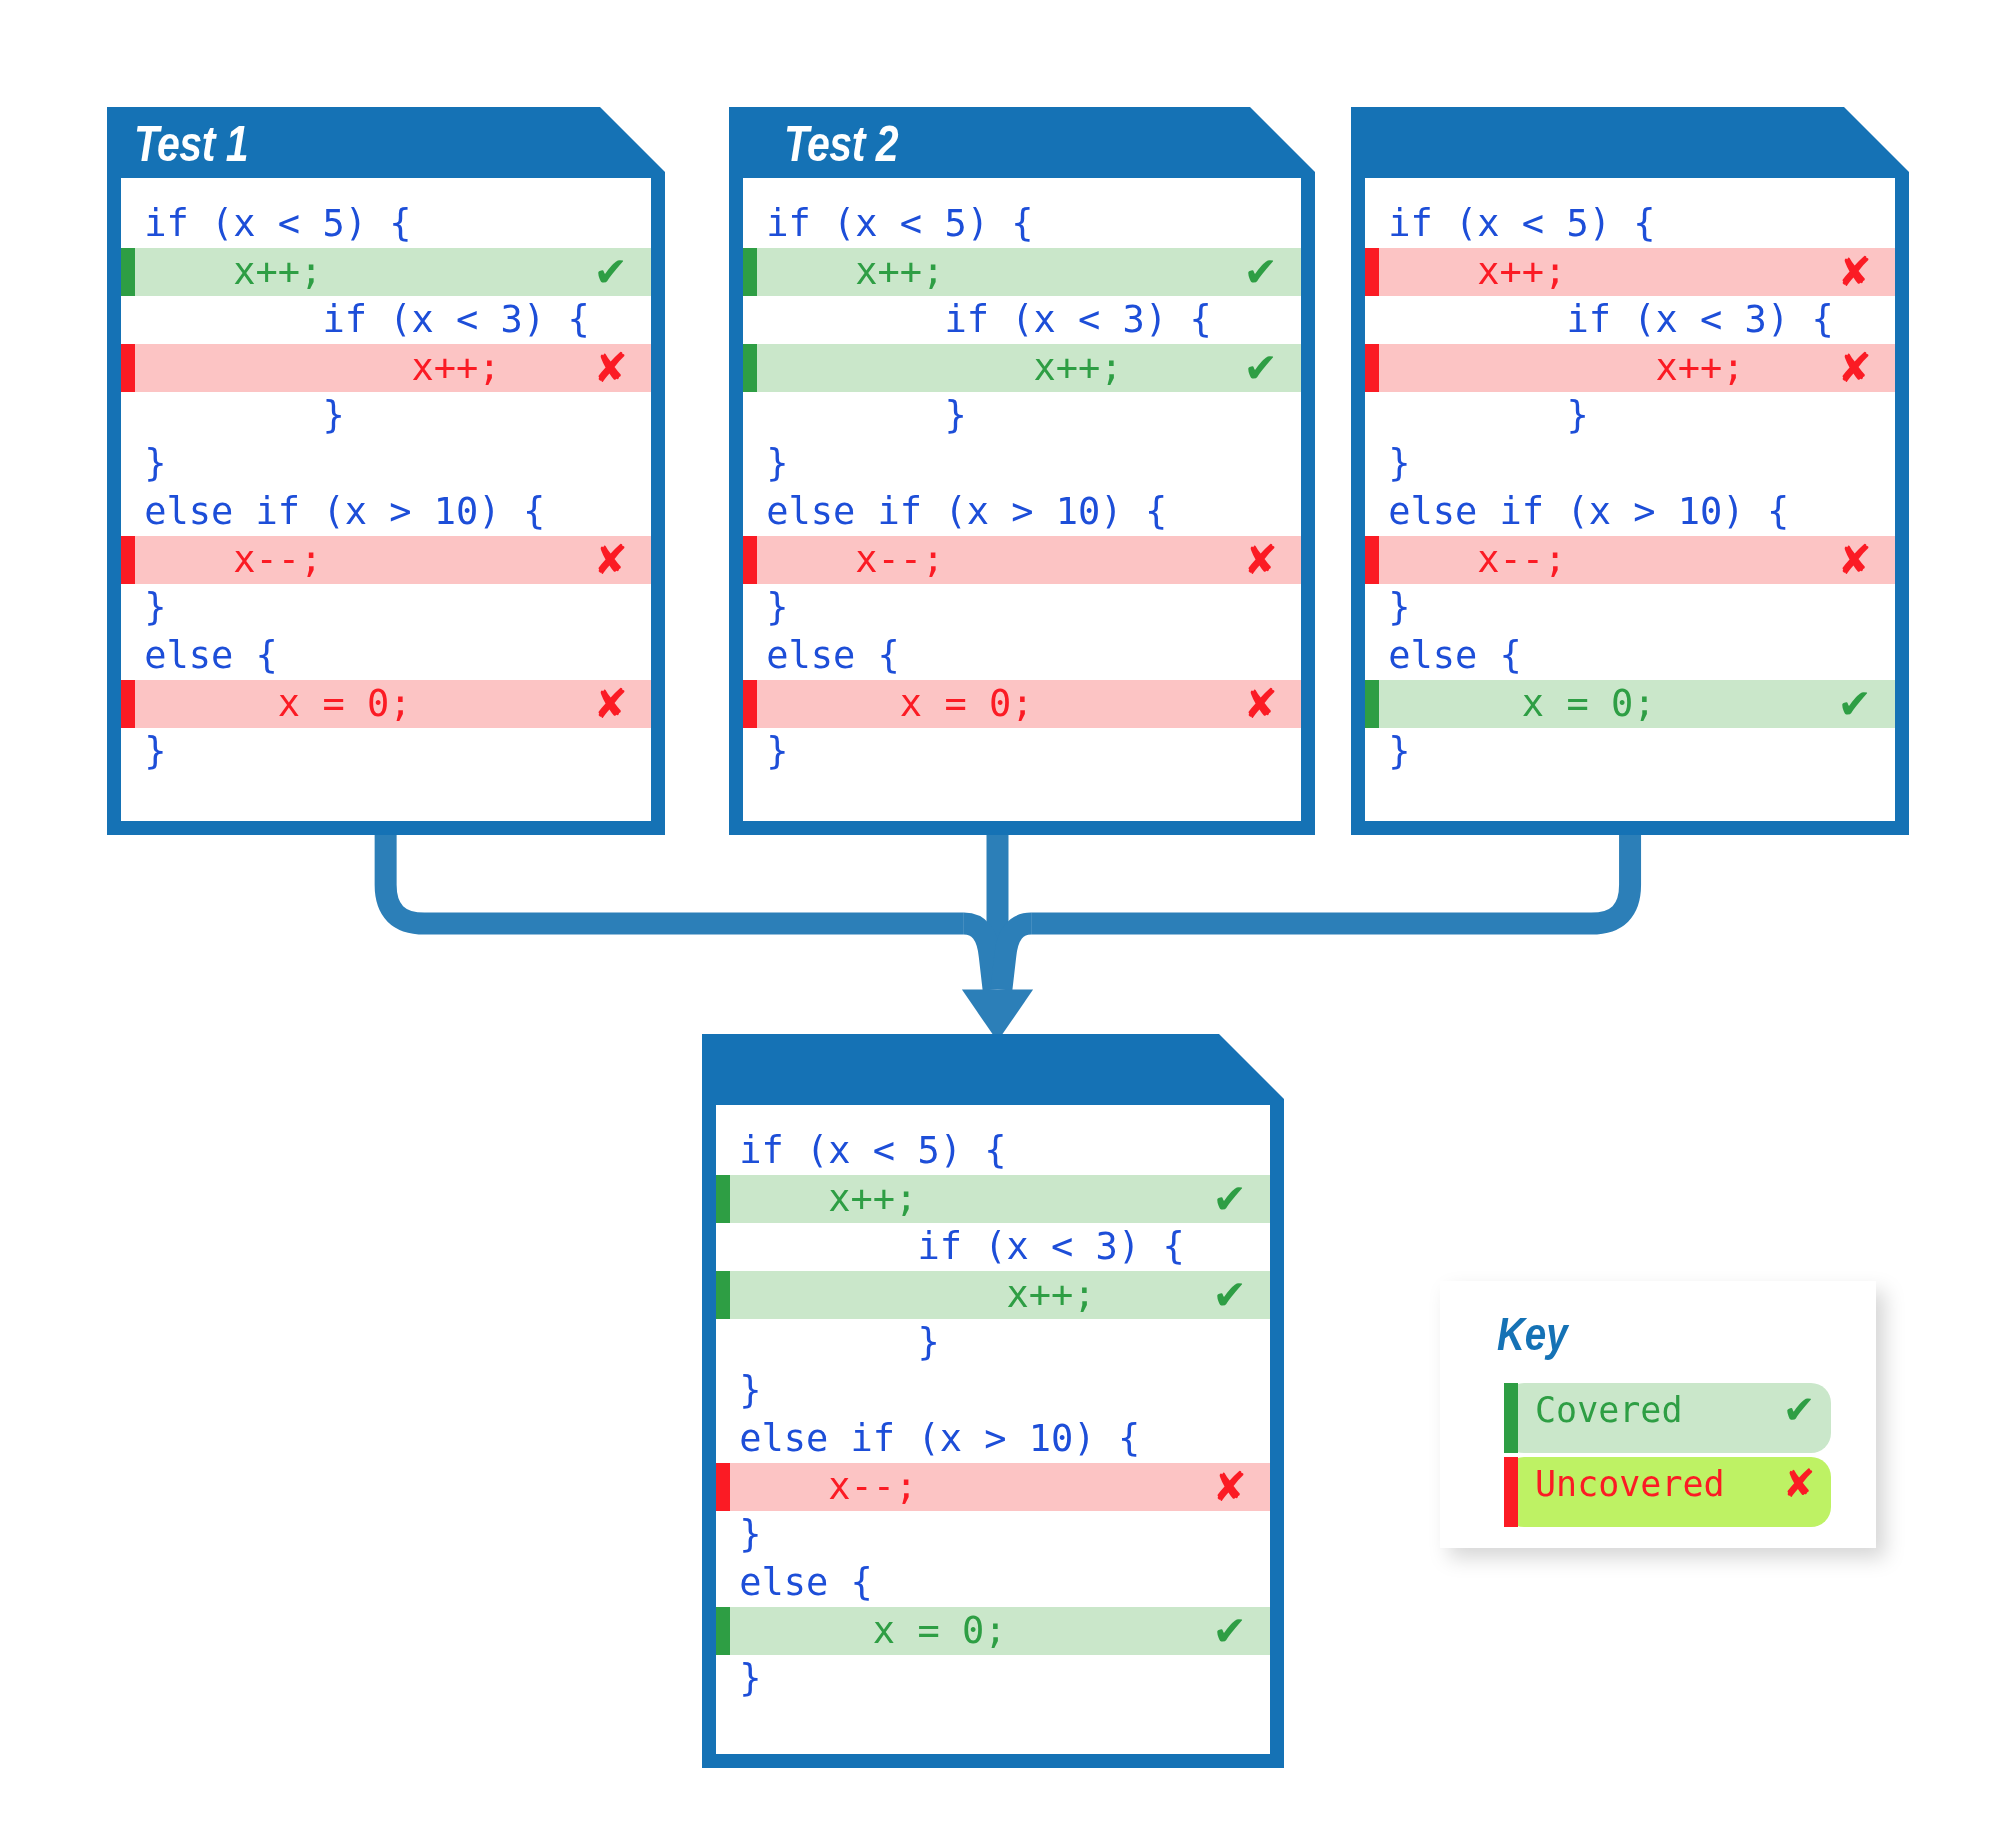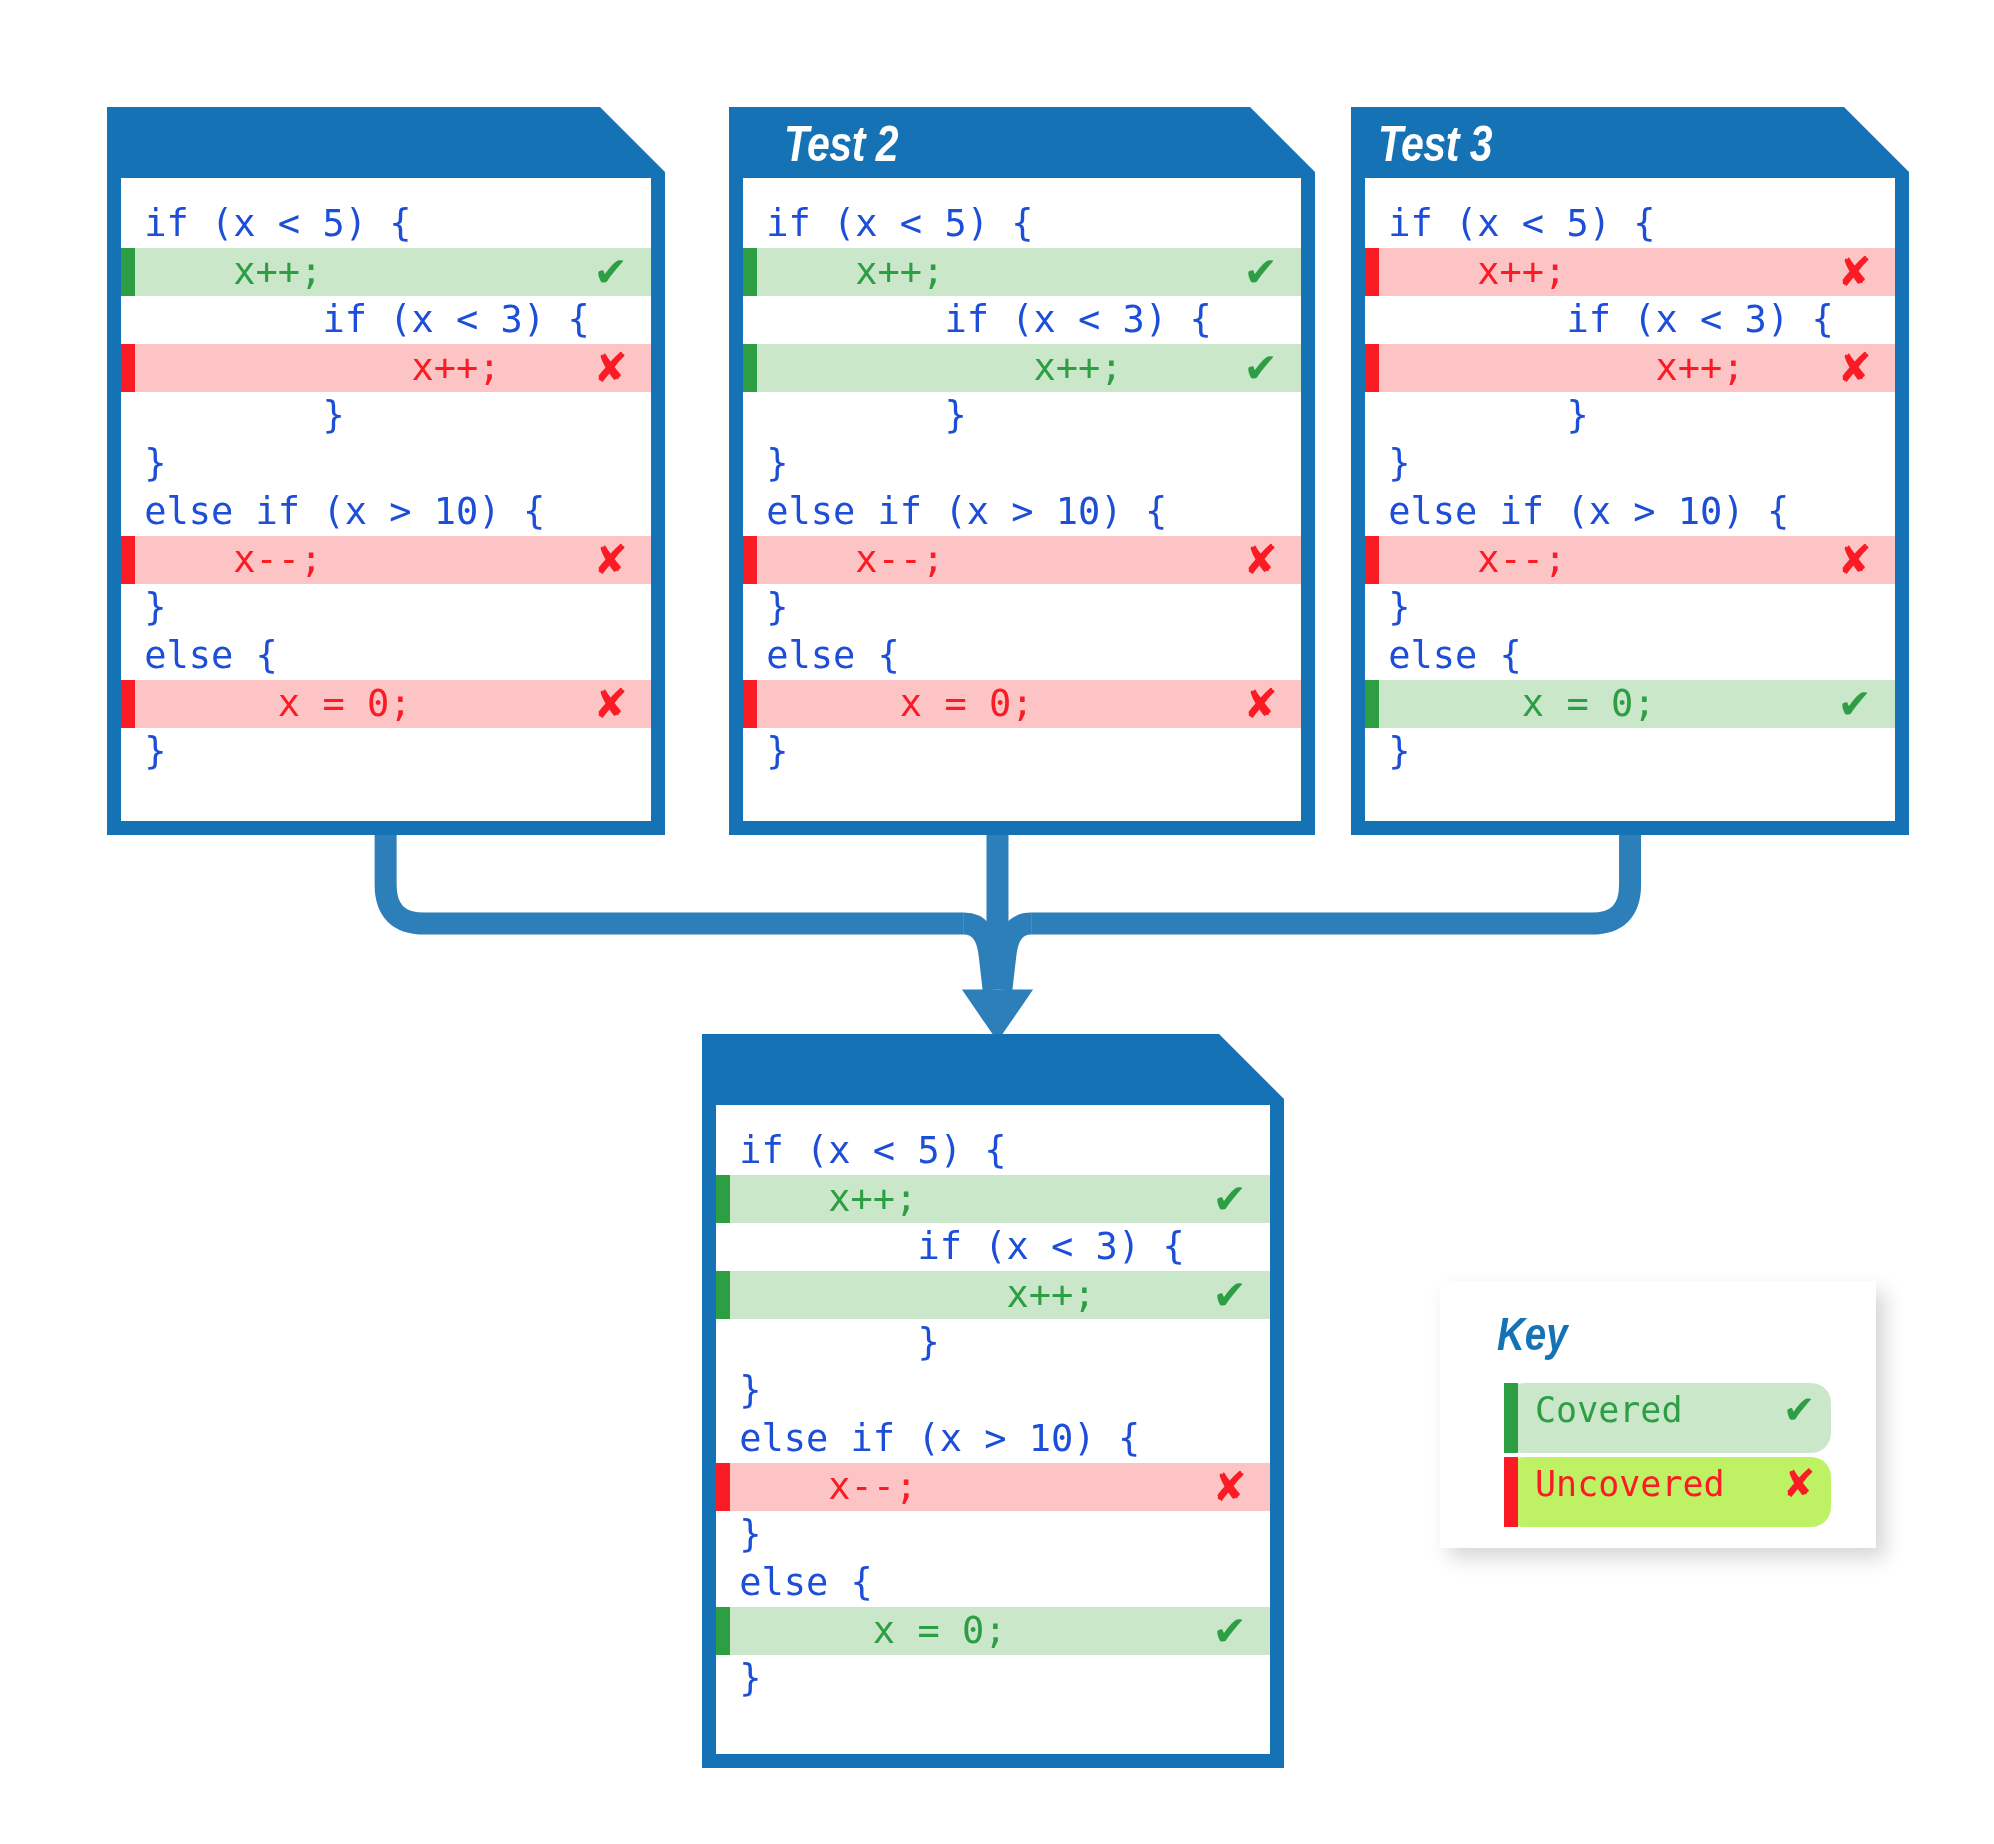--- a/index.html
+++ b/index.html
@@ -142,20 +142,23 @@
 
       <path d="M 1490 1428 Q 1525 1428 1530 1478 L 1536 1530"></path>
 
       <path d="M 1594 1428 Q 1559 1428 1554 1478 L 1548 1530"></path>
     </g>
 
     <polygon points="1487,1530 1597,1530 1542,1610" fill="#2c7fb8"></polygon>
   </svg>
 
   <div class="card fold-100" style="left:107px; top:107px; width:558px; height:728px;">
+    <div class="hdr">
+      <div class="title">Test 1</div>
+    </div>
     <div class="body">
       <div class="code">
           <div class="line"><span class="txt">if (x &lt; 5) {</span></div>
           <div class="line hl covered"><span class="bar"></span><span class="txt">    x++;</span><span class="mark">✔</span></div>
           <div class="line"><span class="txt">        if (x &lt; 3) {</span></div>
           <div class="line hl uncovered"><span class="bar"></span><span class="txt">            x++;</span><span class="mark">✘</span></div>
           <div class="line"><span class="txt">        }</span></div>
           <div class="line"><span class="txt">}</span></div>
           <div class="line"><span class="txt">else if (x &gt; 10) {</span></div>
           <div class="line hl uncovered"><span class="bar"></span><span class="txt">    x--;</span><span class="mark">✘</span></div>
@@ -183,23 +186,20 @@
           <div class="line hl uncovered"><span class="bar"></span><span class="txt">    x--;</span><span class="mark">✘</span></div>
           <div class="line"><span class="txt">}</span></div>
           <div class="line"><span class="txt">else {</span></div>
           <div class="line hl uncovered"><span class="bar"></span><span class="txt">      x = 0;</span><span class="mark">✘</span></div>
           <div class="line"><span class="txt">}</span></div>
         </div>
     </div>
   </div>
 
   <div class="card fold-100" style="left:1351px; top:107px; width:558px; height:728px;">
-    <div class="hdr">
-      <div class="title">Test 3</div>
-    </div>
     <div class="body">
       <div class="code">
           <div class="line"><span class="txt">if (x &lt; 5) {</span></div>
           <div class="line hl uncovered"><span class="bar"></span><span class="txt">    x++;</span><span class="mark">✘</span></div>
           <div class="line"><span class="txt">        if (x &lt; 3) {</span></div>
           <div class="line hl uncovered"><span class="bar"></span><span class="txt">            x++;</span><span class="mark">✘</span></div>
           <div class="line"><span class="txt">        }</span></div>
           <div class="line"><span class="txt">}</span></div>
           <div class="line"><span class="txt">else if (x &gt; 10) {</span></div>
           <div class="line hl uncovered"><span class="bar"></span><span class="txt">    x--;</span><span class="mark">✘</span></div>

